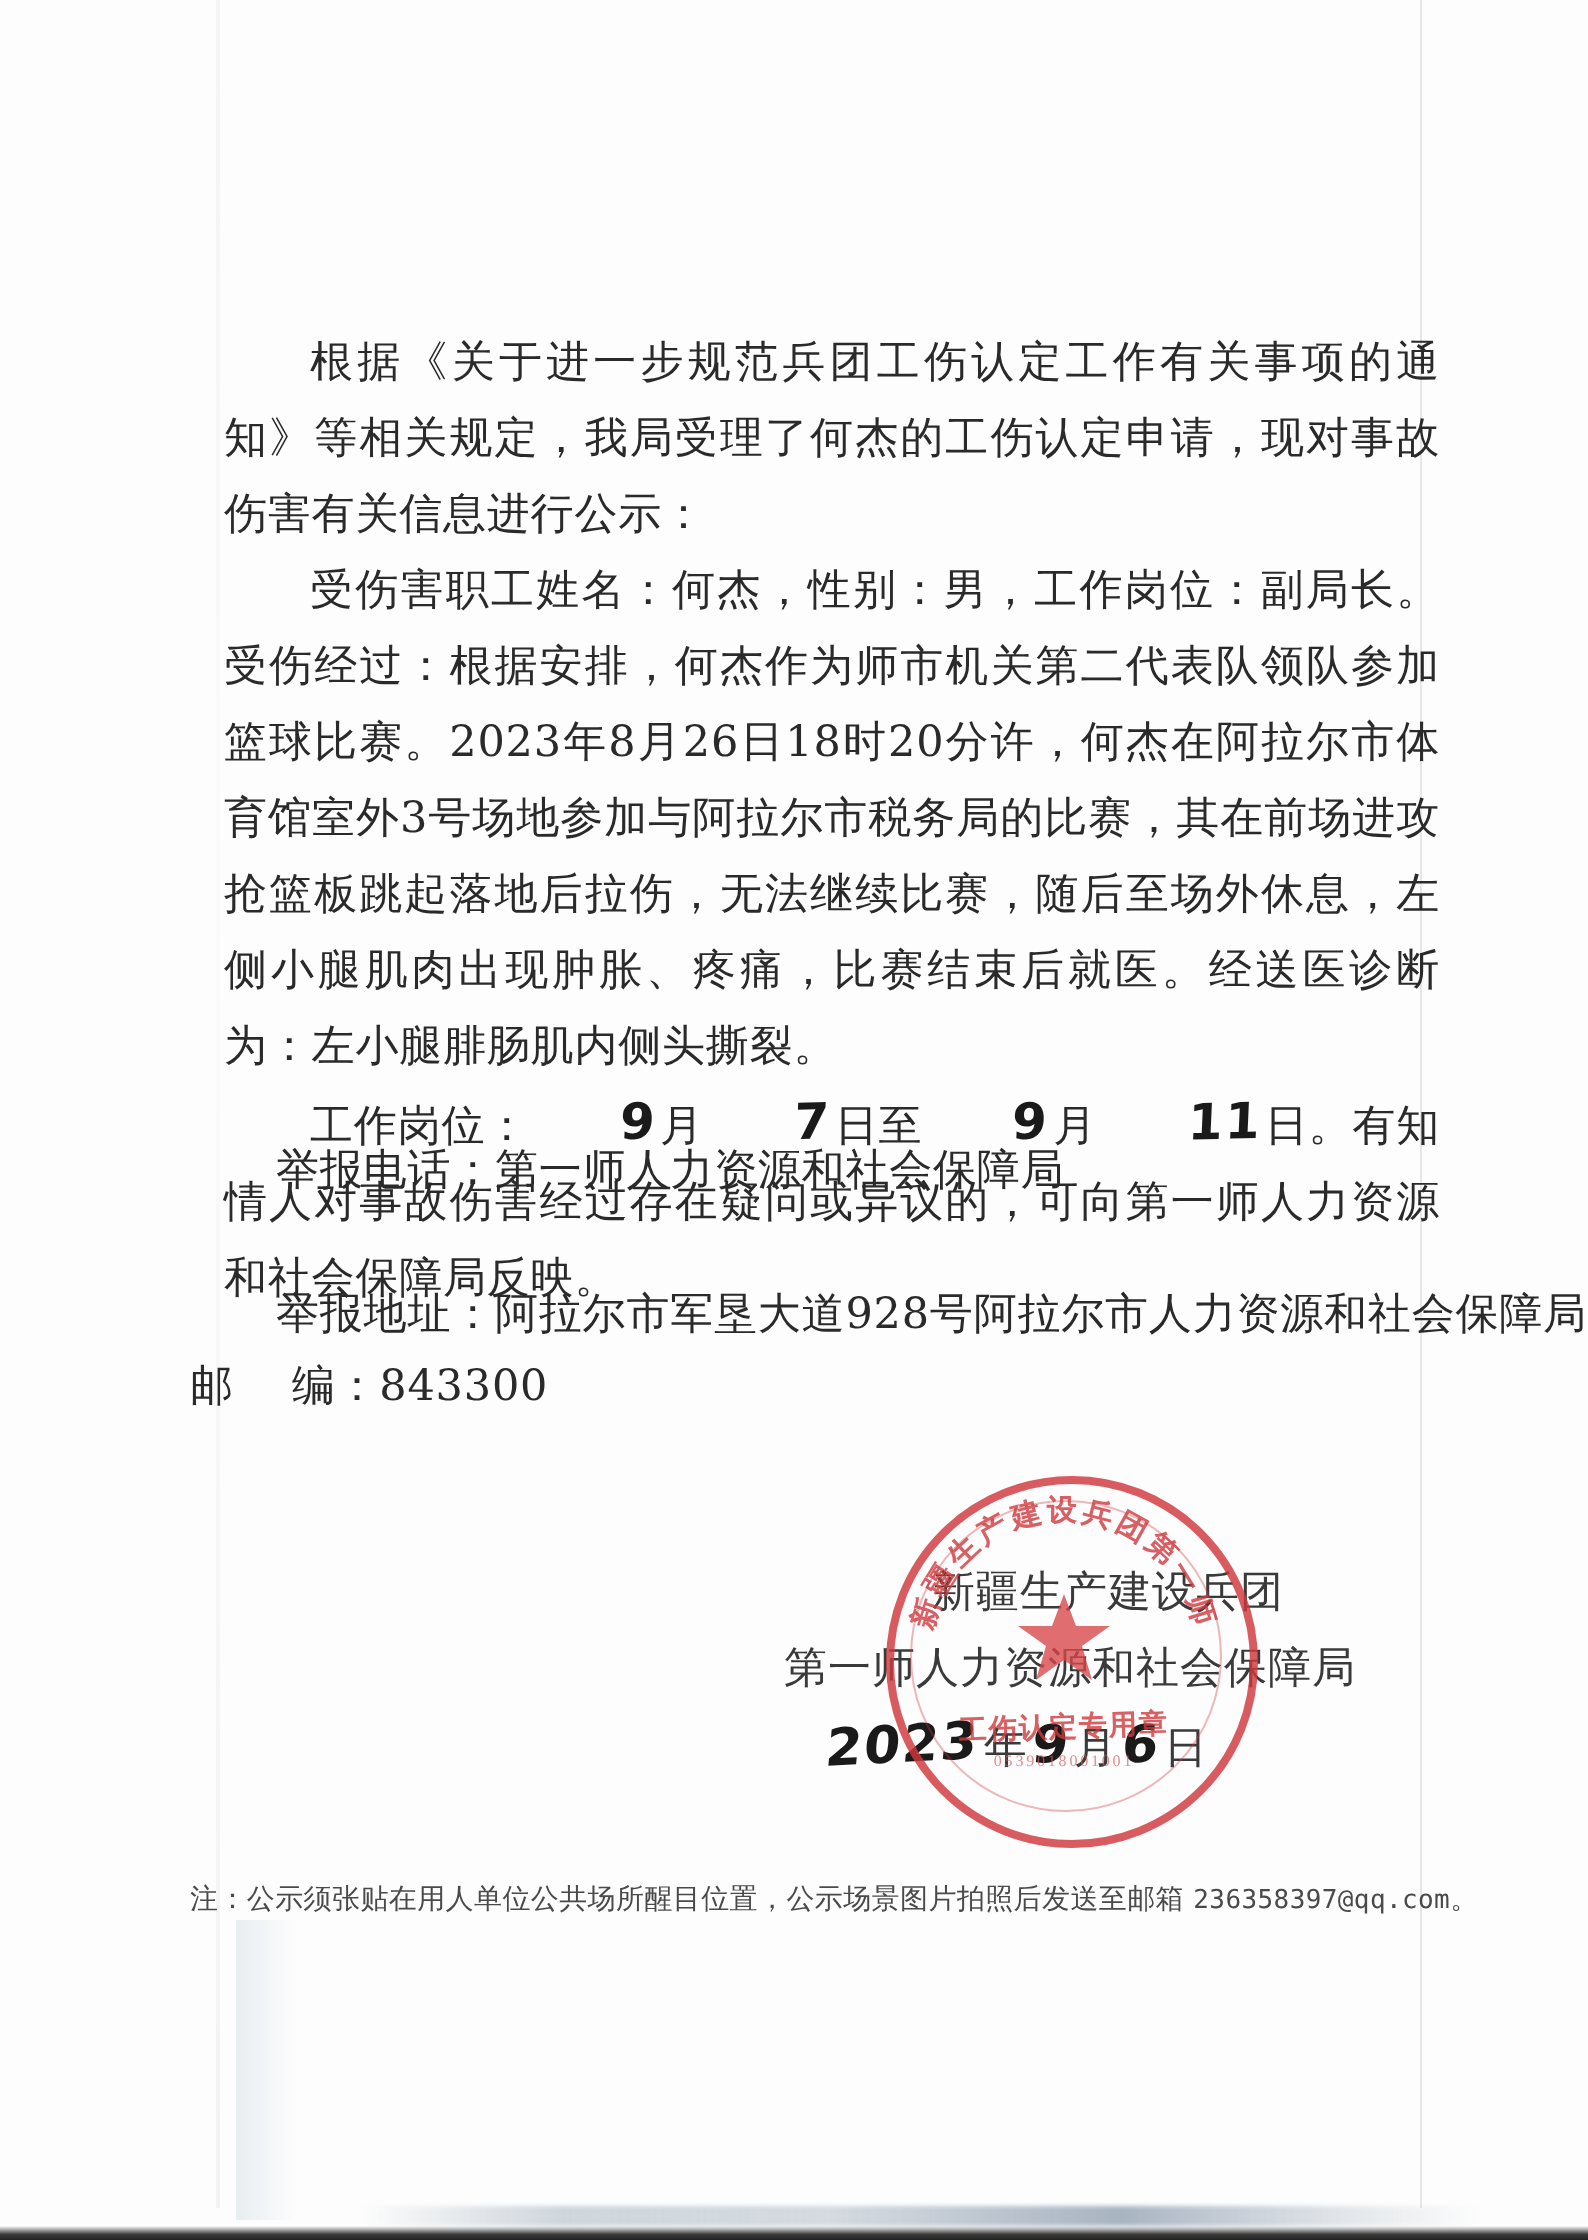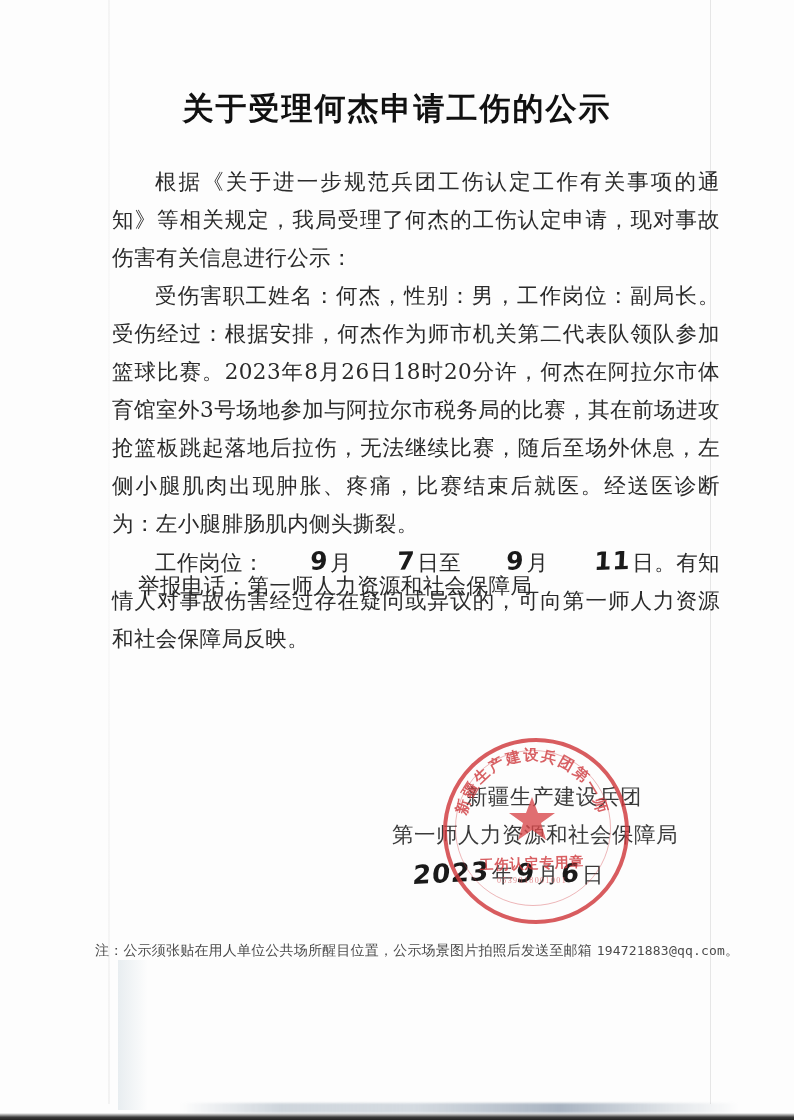--- a/index.html
+++ b/index.html
@@ -219,37 +219,40 @@
 </style>
 </head>
 <body>
 
 <div class="page">
 
   <div class="scan-streak-a"></div>
   <div class="scan-line-right"></div>
   <div class="scan-streak-b"></div>
 
-  <div class="doc-title">关于受理何杰申请工伤的公示</div>
 
   <div class="body-block">
     <p class="para indent">根据《关于进一步规范兵团工伤认定工作有关事项的通知》等相关规定，我局受理了何杰的工伤认定申请，现对事故伤害有关信息进行公示：</p>
     <p class="para indent">受伤害职工姓名：何杰，性别：男，工作岗位：副局长。受伤经过：根据安排，何杰作为师市机关第二代表队领队参加篮球比赛。2023年8月26日18时20分许，何杰在阿拉尔市体育馆室外3号场地参加与阿拉尔市税务局的比赛，其在前场进攻抢篮板跳起落地后拉伤，无法继续比赛，随后至场外休息，左侧小腿肌肉出现肿胀、疼痛，比赛结束后就医。经送医诊断为：左小腿腓肠肌内侧头撕裂。</p>
     <p class="para indent"><span>工作岗位：</span><span class="hand">9</span><span>月</span><span class="hand">7</span><span>日</span><span>至</span><span class="hand">9</span><span>月</span><span class="hand">11</span><span>日</span><span>。有知情人对事故伤害经过存在疑问或异议的，可向第一师人力资源和社会保障局反映。</span></p>
   </div>
 
   <div class="contact-block">
     <div class="contact-line">
       <span class="c-label">举报电话：</span>
       <span class="c-org">第一师人力资源和社会保障局</span>
     </div>
     <div class="contact-line contact-row-2">
     </div>
   </div>
 
+  <div class="addr-block">
+    <div class="addr-line"><span>举报地址：</span><span>阿拉尔市军垦大道928号阿拉尔市人力资源和社会保障局</span></div>
+    <div class="postal-line"><span>邮    编：</span><span>843300</span></div>
+  </div>
 
   <div class="sign-block">
     <div class="sign-org1">新疆生产建设兵团</div>
     <div class="sign-org2">第一师人力资源和社会保障局</div>
     <div class="sign-date"><span class="hand">2023</span><span>年</span><span class="hand">9</span><span>月</span><span class="hand">6</span><span>日</span></div>
   </div>
 
   <div class="seal"></div>
   <div class="seal-inner-ring"></div>
 
@@ -262,18 +265,18 @@
     </text>
   </svg>
 
   <svg class="seal-star" viewBox="0 0 50 50">
     <polygon points="25,2 31,18 48,18 34,28 39,45 25,35 11,45 16,28 2,18 19,18" fill="currentColor"></polygon>
   </svg>
 
   <div class="seal-bottom-text">工伤认定专用章</div>
   <div class="seal-serial">0539018001001</div>
 
-  <div class="footer-note"><span>注：公示须张贴在用人单位公共场所醒目位置，公示场景图片拍照后发送至邮箱 </span><span class="email">194721883@qq.com</span><span>。</span></div>
+  <div class="footer-note"><span>注：公示须张贴在用人单位公共场所醒目位置，公示场景图片拍照后发送至邮箱 </span><span class="email">236358397@qq.com</span><span>。</span></div>
 
   <div class="scan-bottom-smudge"></div>
   <div class="scan-bottom-band"></div>
 
 </div>
 
 </body></html>

